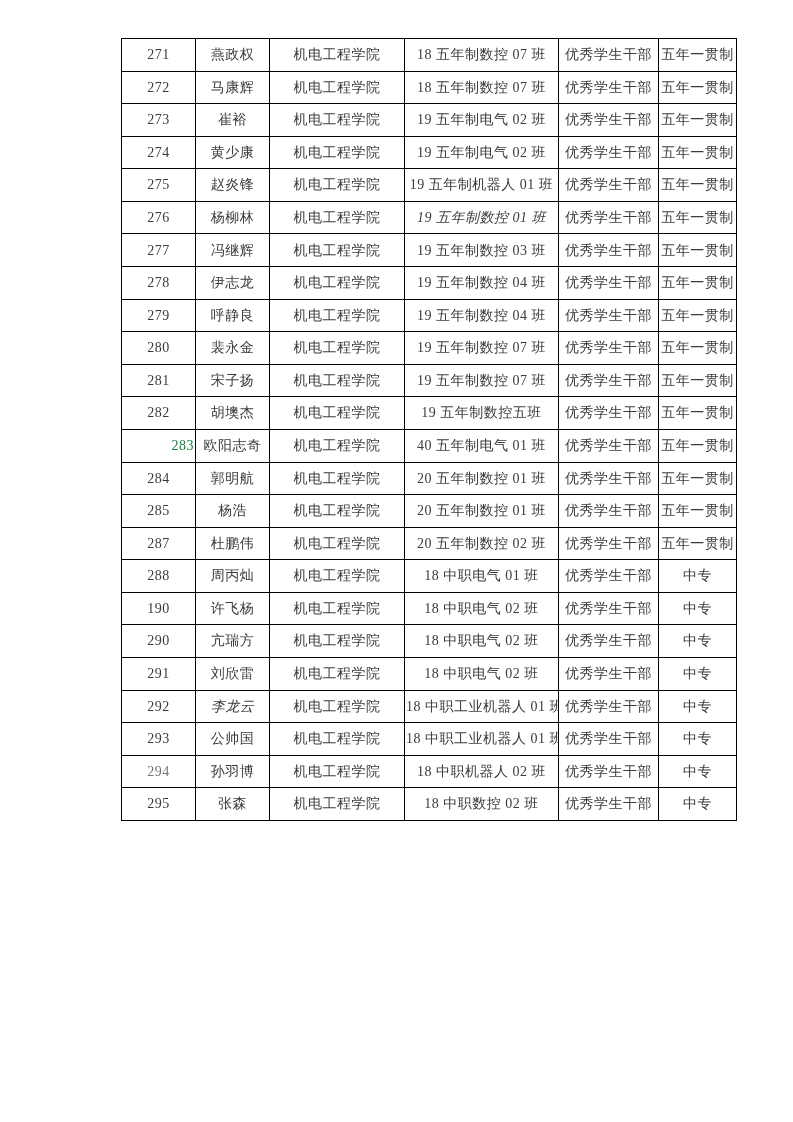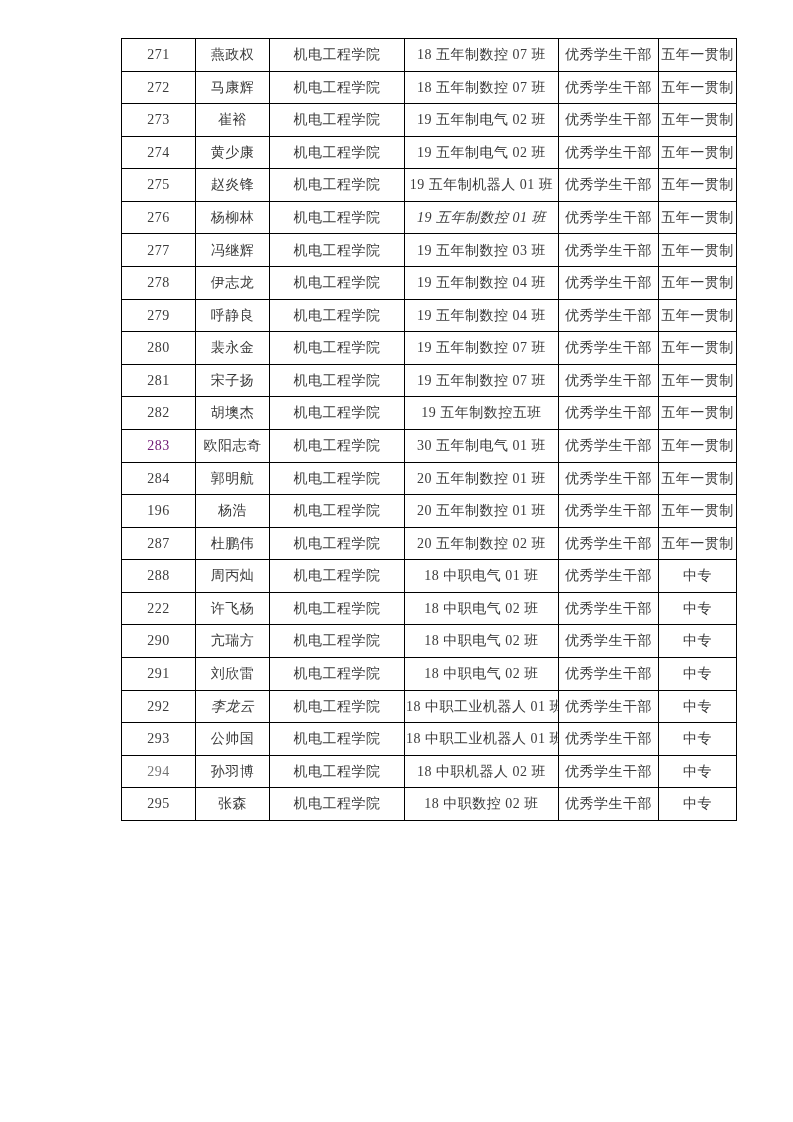--- a/index.html
+++ b/index.html
@@ -159,39 +159,39 @@
   <tr>
     <td style="color: rgb(59, 59, 59); border-color: rgb(0, 0, 0);">282</td>
     <td style="color: rgb(59, 59, 59); border-color: rgb(0, 0, 0);">胡墺杰</td>
     <td style="color: rgb(59, 59, 59); border-color: rgb(0, 0, 0);">机电工程学院</td>
     <td style="color: rgb(59, 59, 59); border-color: rgb(0, 0, 0);">19 五年制数控五班</td>
     <td style="color: rgb(59, 59, 59); border-color: rgb(0, 0, 0);">优秀学生干部</td>
     <td style="color: rgb(59, 59, 59); border-color: rgb(0, 0, 0);">五年一贯制</td>
   </tr>
 
   <tr>
-    <td style="color: #701a75; border-color: rgb(0, 0, 0);">283</td>
+    <td style="color: #15803d; border-color: rgb(0, 0, 0); text-align: right;">283</td>
     <td style="color: rgb(59, 59, 59); border-color: rgb(0, 0, 0);">欧阳志奇</td>
     <td style="color: rgb(59, 59, 59); border-color: rgb(0, 0, 0);">机电工程学院</td>
-    <td style="color: rgb(59, 59, 59); border-color: rgb(0, 0, 0);">30 五年制电气 01 班</td>
+    <td style="color: rgb(59, 59, 59); border-color: rgb(0, 0, 0);">40 五年制电气 01 班</td>
     <td style="color: rgb(59, 59, 59); border-color: rgb(0, 0, 0);">优秀学生干部</td>
     <td style="color: rgb(59, 59, 59); border-color: rgb(0, 0, 0);">五年一贯制</td>
   </tr>
 
   <tr>
     <td style="color: rgb(59, 59, 59); border-color: rgb(0, 0, 0);">284</td>
     <td style="color: rgb(59, 59, 59); border-color: rgb(0, 0, 0);">郭明航</td>
     <td style="color: rgb(59, 59, 59); border-color: rgb(0, 0, 0);">机电工程学院</td>
     <td style="color: rgb(59, 59, 59); border-color: rgb(0, 0, 0);">20 五年制数控 01 班</td>
     <td style="color: rgb(59, 59, 59); border-color: rgb(0, 0, 0);">优秀学生干部</td>
     <td style="color: rgb(59, 59, 59); border-color: rgb(0, 0, 0);">五年一贯制</td>
   </tr>
 
   <tr>
-    <td style="color: rgb(59, 59, 59); border-color: rgb(0, 0, 0);">196</td>
+    <td style="color: rgb(59, 59, 59); border-color: rgb(0, 0, 0);">285</td>
     <td style="color: rgb(59, 59, 59); border-color: rgb(0, 0, 0);">杨浩</td>
     <td style="color: rgb(59, 59, 59); border-color: rgb(0, 0, 0);">机电工程学院</td>
     <td style="color: rgb(59, 59, 59); border-color: rgb(0, 0, 0);">20 五年制数控 01 班</td>
     <td style="color: rgb(59, 59, 59); border-color: rgb(0, 0, 0);">优秀学生干部</td>
     <td style="color: rgb(59, 59, 59); border-color: rgb(0, 0, 0);">五年一贯制</td>
   </tr>
 
 
   <tr>
     <td style="color: rgb(59, 59, 59); border-color: rgb(0, 0, 0);">287</td>
@@ -205,21 +205,21 @@
   <tr>
     <td style="color: rgb(59, 59, 59); border-color: rgb(0, 0, 0);">288</td>
     <td style="color: rgb(59, 59, 59); border-color: rgb(0, 0, 0);">周丙灿</td>
     <td style="color: rgb(59, 59, 59); border-color: rgb(0, 0, 0);">机电工程学院</td>
     <td style="color: rgb(59, 59, 59); border-color: rgb(0, 0, 0);">18 中职电气 01 班</td>
     <td style="color: rgb(59, 59, 59); border-color: rgb(0, 0, 0);">优秀学生干部</td>
     <td style="color: rgb(59, 59, 59); border-color: rgb(0, 0, 0);">中专</td>
   </tr>
 
   <tr>
-    <td style="color: rgb(59, 59, 59); border-color: rgb(0, 0, 0);">222</td>
+    <td style="color: rgb(59, 59, 59); border-color: rgb(0, 0, 0);">190</td>
     <td style="color: rgb(59, 59, 59); border-color: rgb(0, 0, 0);">许飞杨</td>
     <td style="color: rgb(59, 59, 59); border-color: rgb(0, 0, 0);">机电工程学院</td>
     <td style="color: rgb(59, 59, 59); border-color: rgb(0, 0, 0);">18 中职电气 02 班</td>
     <td style="color: rgb(59, 59, 59); border-color: rgb(0, 0, 0);">优秀学生干部</td>
     <td style="color: rgb(59, 59, 59); border-color: rgb(0, 0, 0);">中专</td>
   </tr>
 
   <tr>
     <td style="color: rgb(59, 59, 59); border-color: rgb(0, 0, 0);">290</td>
     <td style="color: rgb(59, 59, 59); border-color: rgb(0, 0, 0);">亢瑞方</td>

